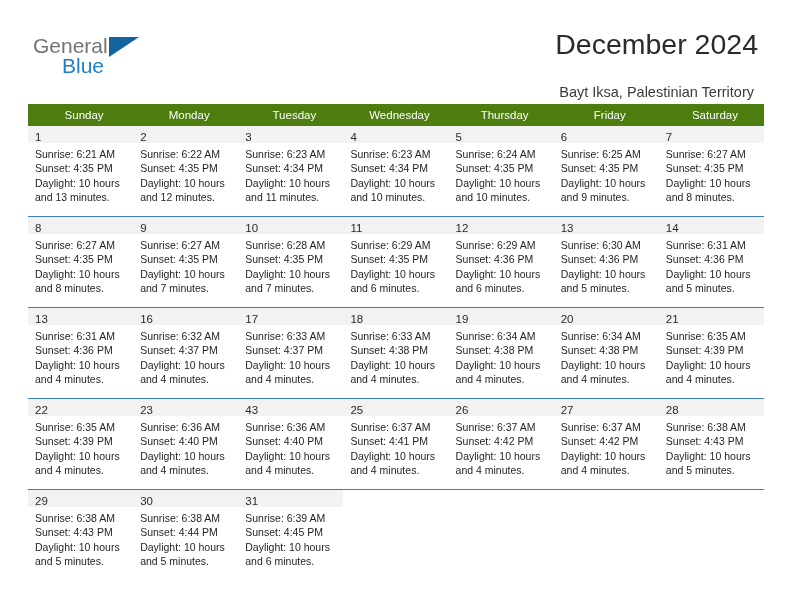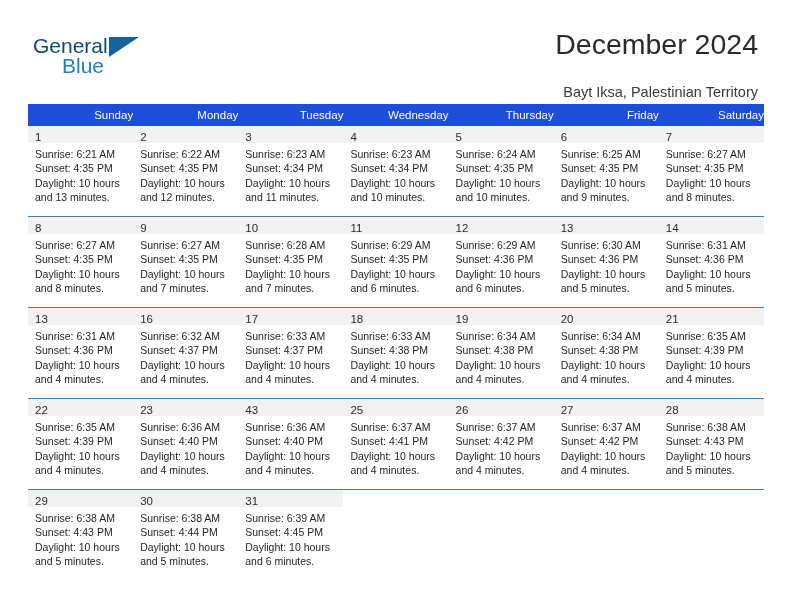--- a/index.html
+++ b/index.html
@@ -36,21 +36,21 @@
     top: 34px;
     width: 200px;
     height: 56px;
   }
   .logo-general {
     position: absolute;
     left: 0;
     top: 0;
     font-size: 21px;
     letter-spacing: 0px;
-    color: #0c4a6e;
+    color: #737373;
     font-family: "Liberation Sans", sans-serif;
     white-space: nowrap;
   }
   .logo-blue {
     position: absolute;
     left: 29px;
     top: 20px;
     font-size: 21px;
     color: #1f7ec4;
     font-family: "Liberation Sans", sans-serif;
@@ -63,21 +63,21 @@
     width: 0;
     height: 0;
     border-left: 30px solid #15639e;
     border-bottom: 20px solid transparent;
   }
 
   .title-block {
     position: absolute;
     right: 34px;
     top: 30px;
-    text-align: right;
+    text-align: center;
   }
   .cal-title {
     font-size: 28.5px;
     font-weight: normal;
     color: #2b2b2b;
     line-height: 1.05;
     white-space: nowrap;
   }
   .cal-subtitle {
     margin-top: 24px;
@@ -89,25 +89,25 @@
   
   .calendar {
     position: absolute;
     left: 28px;
     top: 104px;
     width: 736px;
     border-collapse: collapse;
     table-layout: fixed;
   }
   .calendar th {
-    background: #1d4ed8;
+    background: #4d7c0f;
     color: #ffffff;
     font-size: 11.5px;
     font-weight: normal;
-    text-align: right;
+    text-align: center;
     padding: 5px 0 5px 7px;
     height: 11px;
     vertical-align: middle;
   }
   .calendar td {
     vertical-align: top;
     padding: 0;
     width: 105.14px;
     height: 90px;
     border-top: 1.4px solid #3b7dbf;

